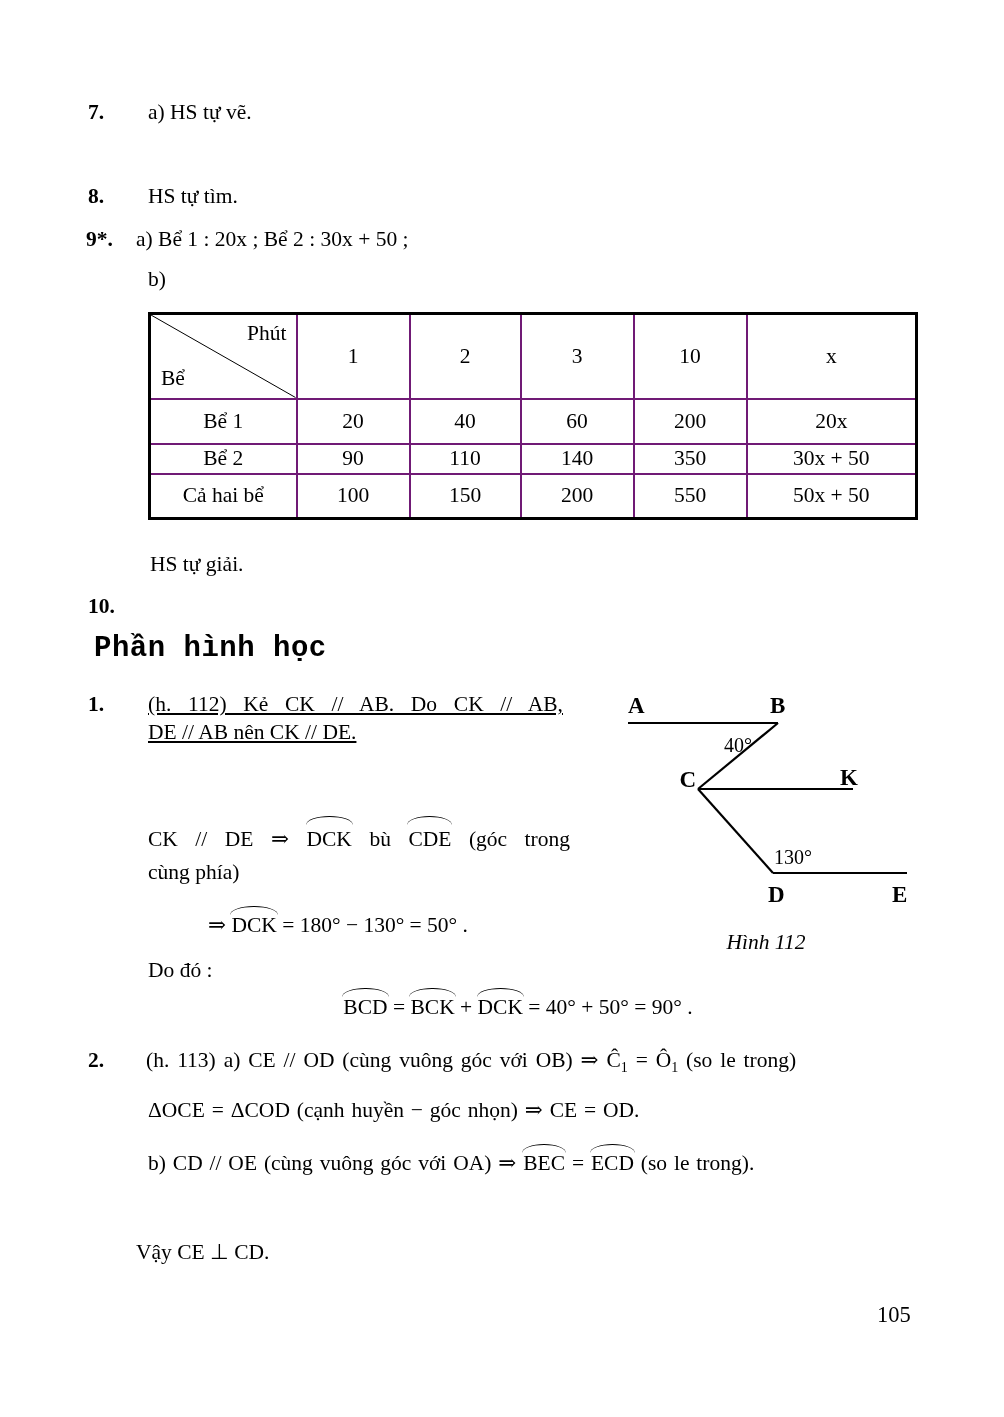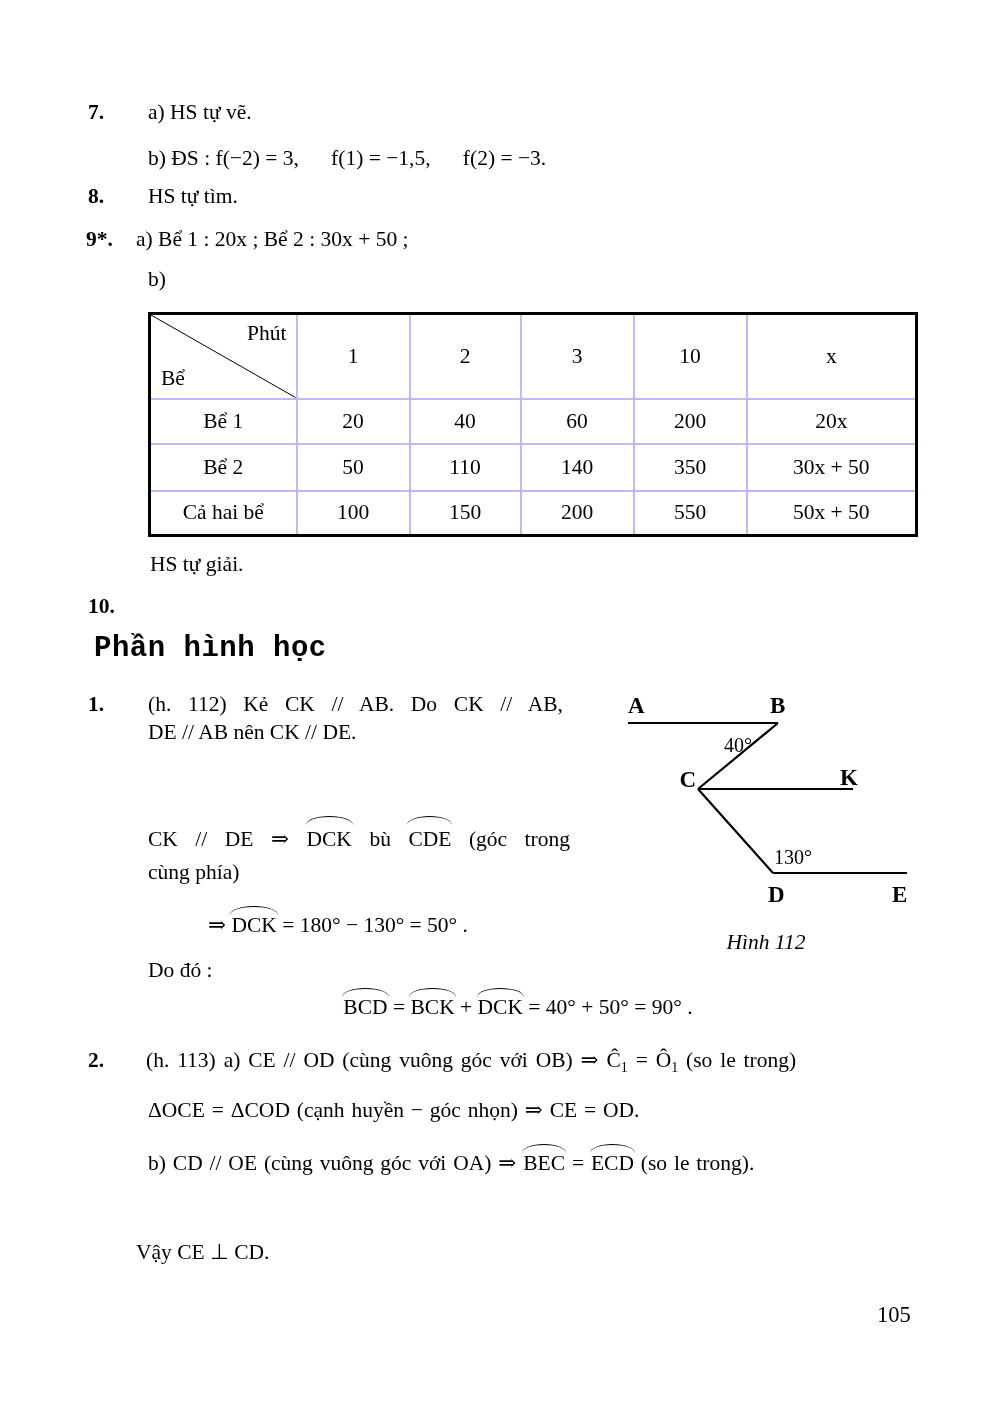--- a/index.html
+++ b/index.html
@@ -10,41 +10,40 @@
   .num{font-weight:bold;}
   .pre{white-space:pre-wrap;}
   .jl{text-align:justify;text-align-last:justify;}
   .arc{position:relative;display:inline-block;}
   .arc::before{content:"";position:absolute;left:-1px;right:-1px;top:-7px;height:8px;
     border-top:1.8px solid #000;border-radius:50% 50% 0 0/100% 100% 0 0;}
   .subscr{font-size:65%;vertical-align:-0.35em;}
   .heading{font-family:"Liberation Sans","DejaVu Sans",sans-serif;font-weight:bold;
     font-size:29px;line-height:34px;letter-spacing:0.5px;}
   table.grid{border-collapse:collapse;table-layout:fixed;border:3px solid #000;}
-  table.grid td{border:2px solid #c4b5fd;text-align:center;padding:0;vertical-align:middle;}
+  table.grid td{border:2px solid #701a75;text-align:center;padding:0;vertical-align:middle;}
   td.rowlabel{text-align:left;padding-left:10px;}
   .corner{position:relative;}
   .corner .phut{position:absolute;top:6px;right:9px;}
   .corner .be{position:absolute;bottom:7px;left:10px;}
   .corner svg{position:absolute;left:0;top:0;width:100%;height:100%;}
   .fig text{font-family:"Liberation Serif","DejaVu Serif",serif;}
   .fig .pt{font-weight:bold;font-size:23px;}
   .fig .ang{font-size:20px;}
   .fig .cap{font-style:italic;font-size:21.5px;}
   .ws15{word-spacing:1.5px;}
   .ws25{word-spacing:2.5px;}
 </style>
 </head>
 <body>
 
 <div class="page">
 
   <div class="abs num" style="left:88px;top:100px;">7.</div>
   <div class="abs" style="left:148px;top:100px;">a) HS tự vẽ.</div>
-  <div class="abs pre" style="left:148px;top:146px;">b) ĐS : f(−2) = 3,      f(1) = −1,5,      f(2) = −3.</div>
 
   <div class="abs num" style="left:88px;top:184px;">8.</div>
   <div class="abs" style="left:148px;top:184px;">HS tự tìm.</div>
 
   <div class="abs num" style="left:86px;top:227px;">9*.</div>
   <div class="abs" style="left:136px;top:227px;">a) Bể 1 : 20x ; Bể 2 : 30x + 50 ;</div>
   <div class="abs" style="left:148px;top:267px;">b)</div>
 
   <table class="grid abs" style="left:148px;top:312px;line-height:normal;">
     <colgroup>
@@ -71,23 +70,23 @@
       <td>x</td>
     </tr>
     <tr style="height:45px;">
       <td class="rowlabel">Bể 1</td>
       <td>20</td>
       <td>40</td>
       <td>60</td>
       <td>200</td>
       <td>20x</td>
     </tr>
-    <tr style="height:47px;">
+    <tr style="height:30px;">
       <td class="rowlabel">Bể 2</td>
-      <td>50</td>
+      <td>90</td>
       <td>110</td>
       <td>140</td>
       <td>350</td>
       <td>30x + 50</td>
     </tr>
     <tr style="height:45px;">
       <td class="rowlabel">Cả hai bể</td>
       <td>100</td>
       <td>150</td>
       <td>200</td>
@@ -96,21 +95,21 @@
     </tr>
   </tbody>
     </table>
 
   <div class="abs num" style="left:88px;top:552px;margin-top:42px;">10.</div>
   <div class="abs" style="left:150px;top:552px;">HS tự giải.</div>
 
   <div class="abs heading" style="left:94px;top:632px;font-family:Liberation Mono, monospace;">Phần hình học</div>
 
   <div class="abs num" style="left:88px;top:690px;line-height:28px;">1.</div>
-  <div class="abs" style="left:148px;top:690px;width:415px;line-height:28px;">
+  <div class="abs" style="left:148px;top:690px;width:415px;line-height:28px;text-decoration:underline;">
     <div class="jl">(h. 112) Kẻ CK // AB. Do CK // AB,</div>
     <div>DE // AB nên CK // DE.</div>
   </div>
   <div class="abs" style="left:148px;top:823px;width:422px;line-height:33px;">
     <div class="jl">CK // DE ⇒ <span class="arc">DCK</span> bù <span class="arc">CDE</span> (góc trong</div>
     <div>cùng phía)</div>
   </div>
   <div class="abs" style="left:208px;top:913px;">⇒ <span class="arc">DCK</span> = 180° − 130° = 50° .</div>
   <div class="abs" style="left:148px;top:958px;">Do đó :</div>
   <div class="abs" style="left:148px;top:995px;width:740px;text-align:center;"><span class="arc">BCD</span> = <span class="arc">BCK</span> + <span class="arc">DCK</span> = 40° + 50° = 90° .</div>

